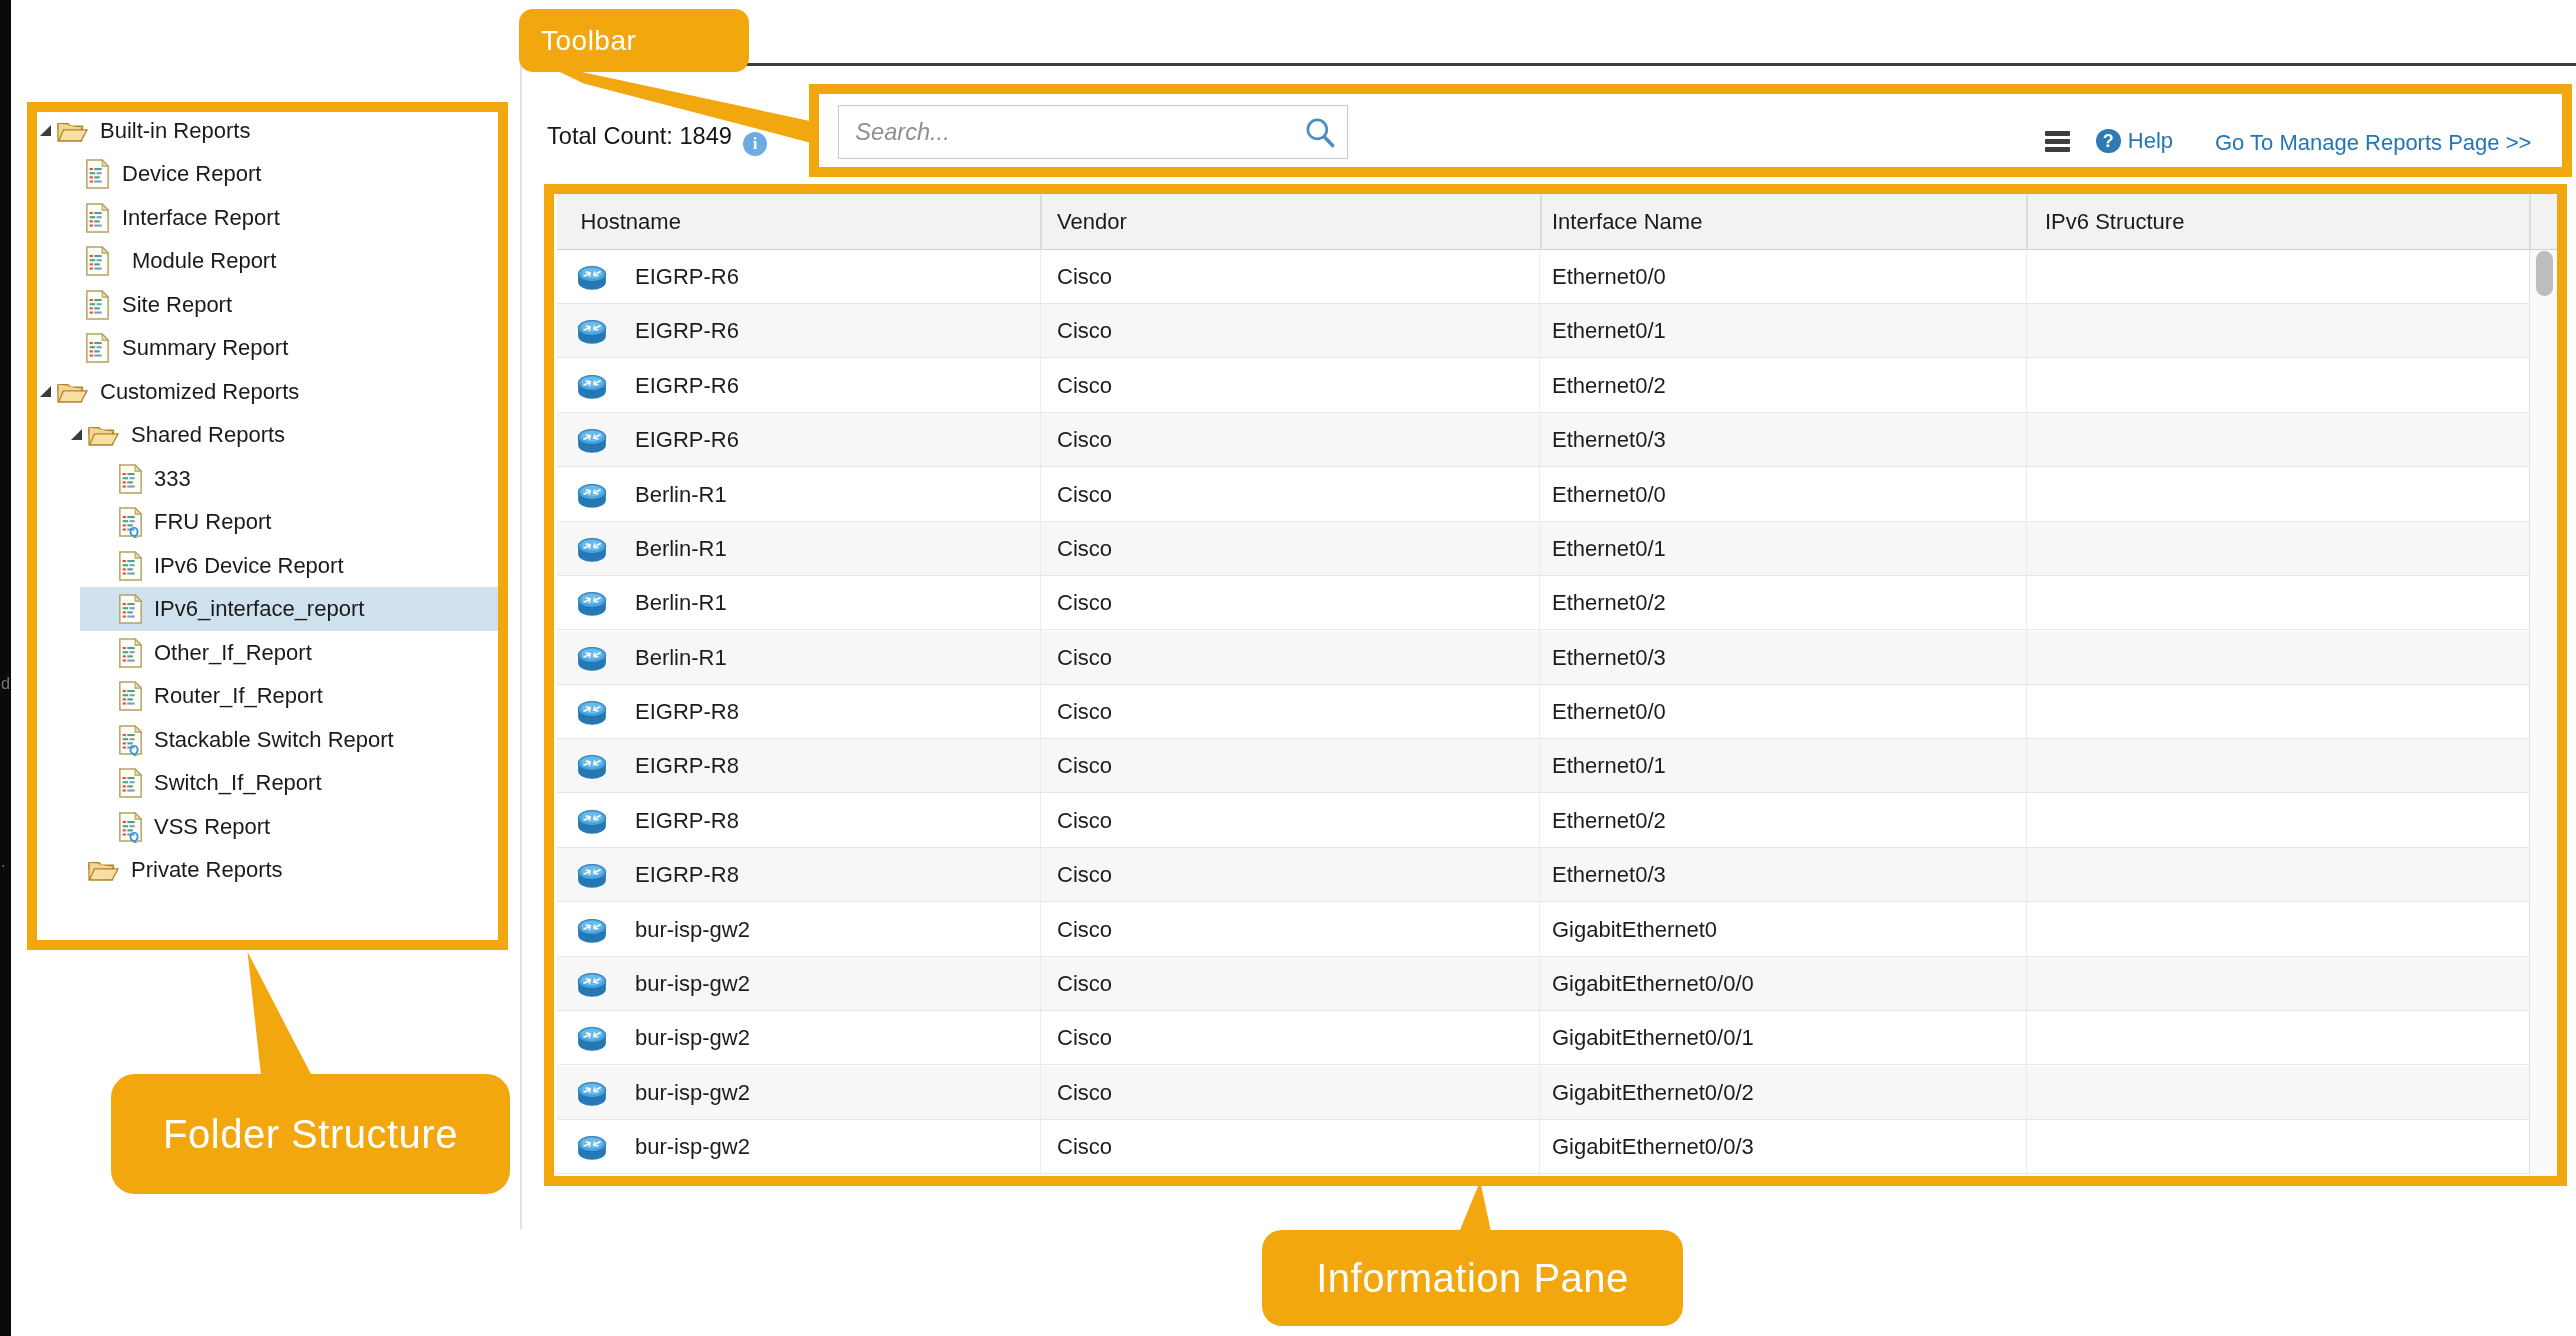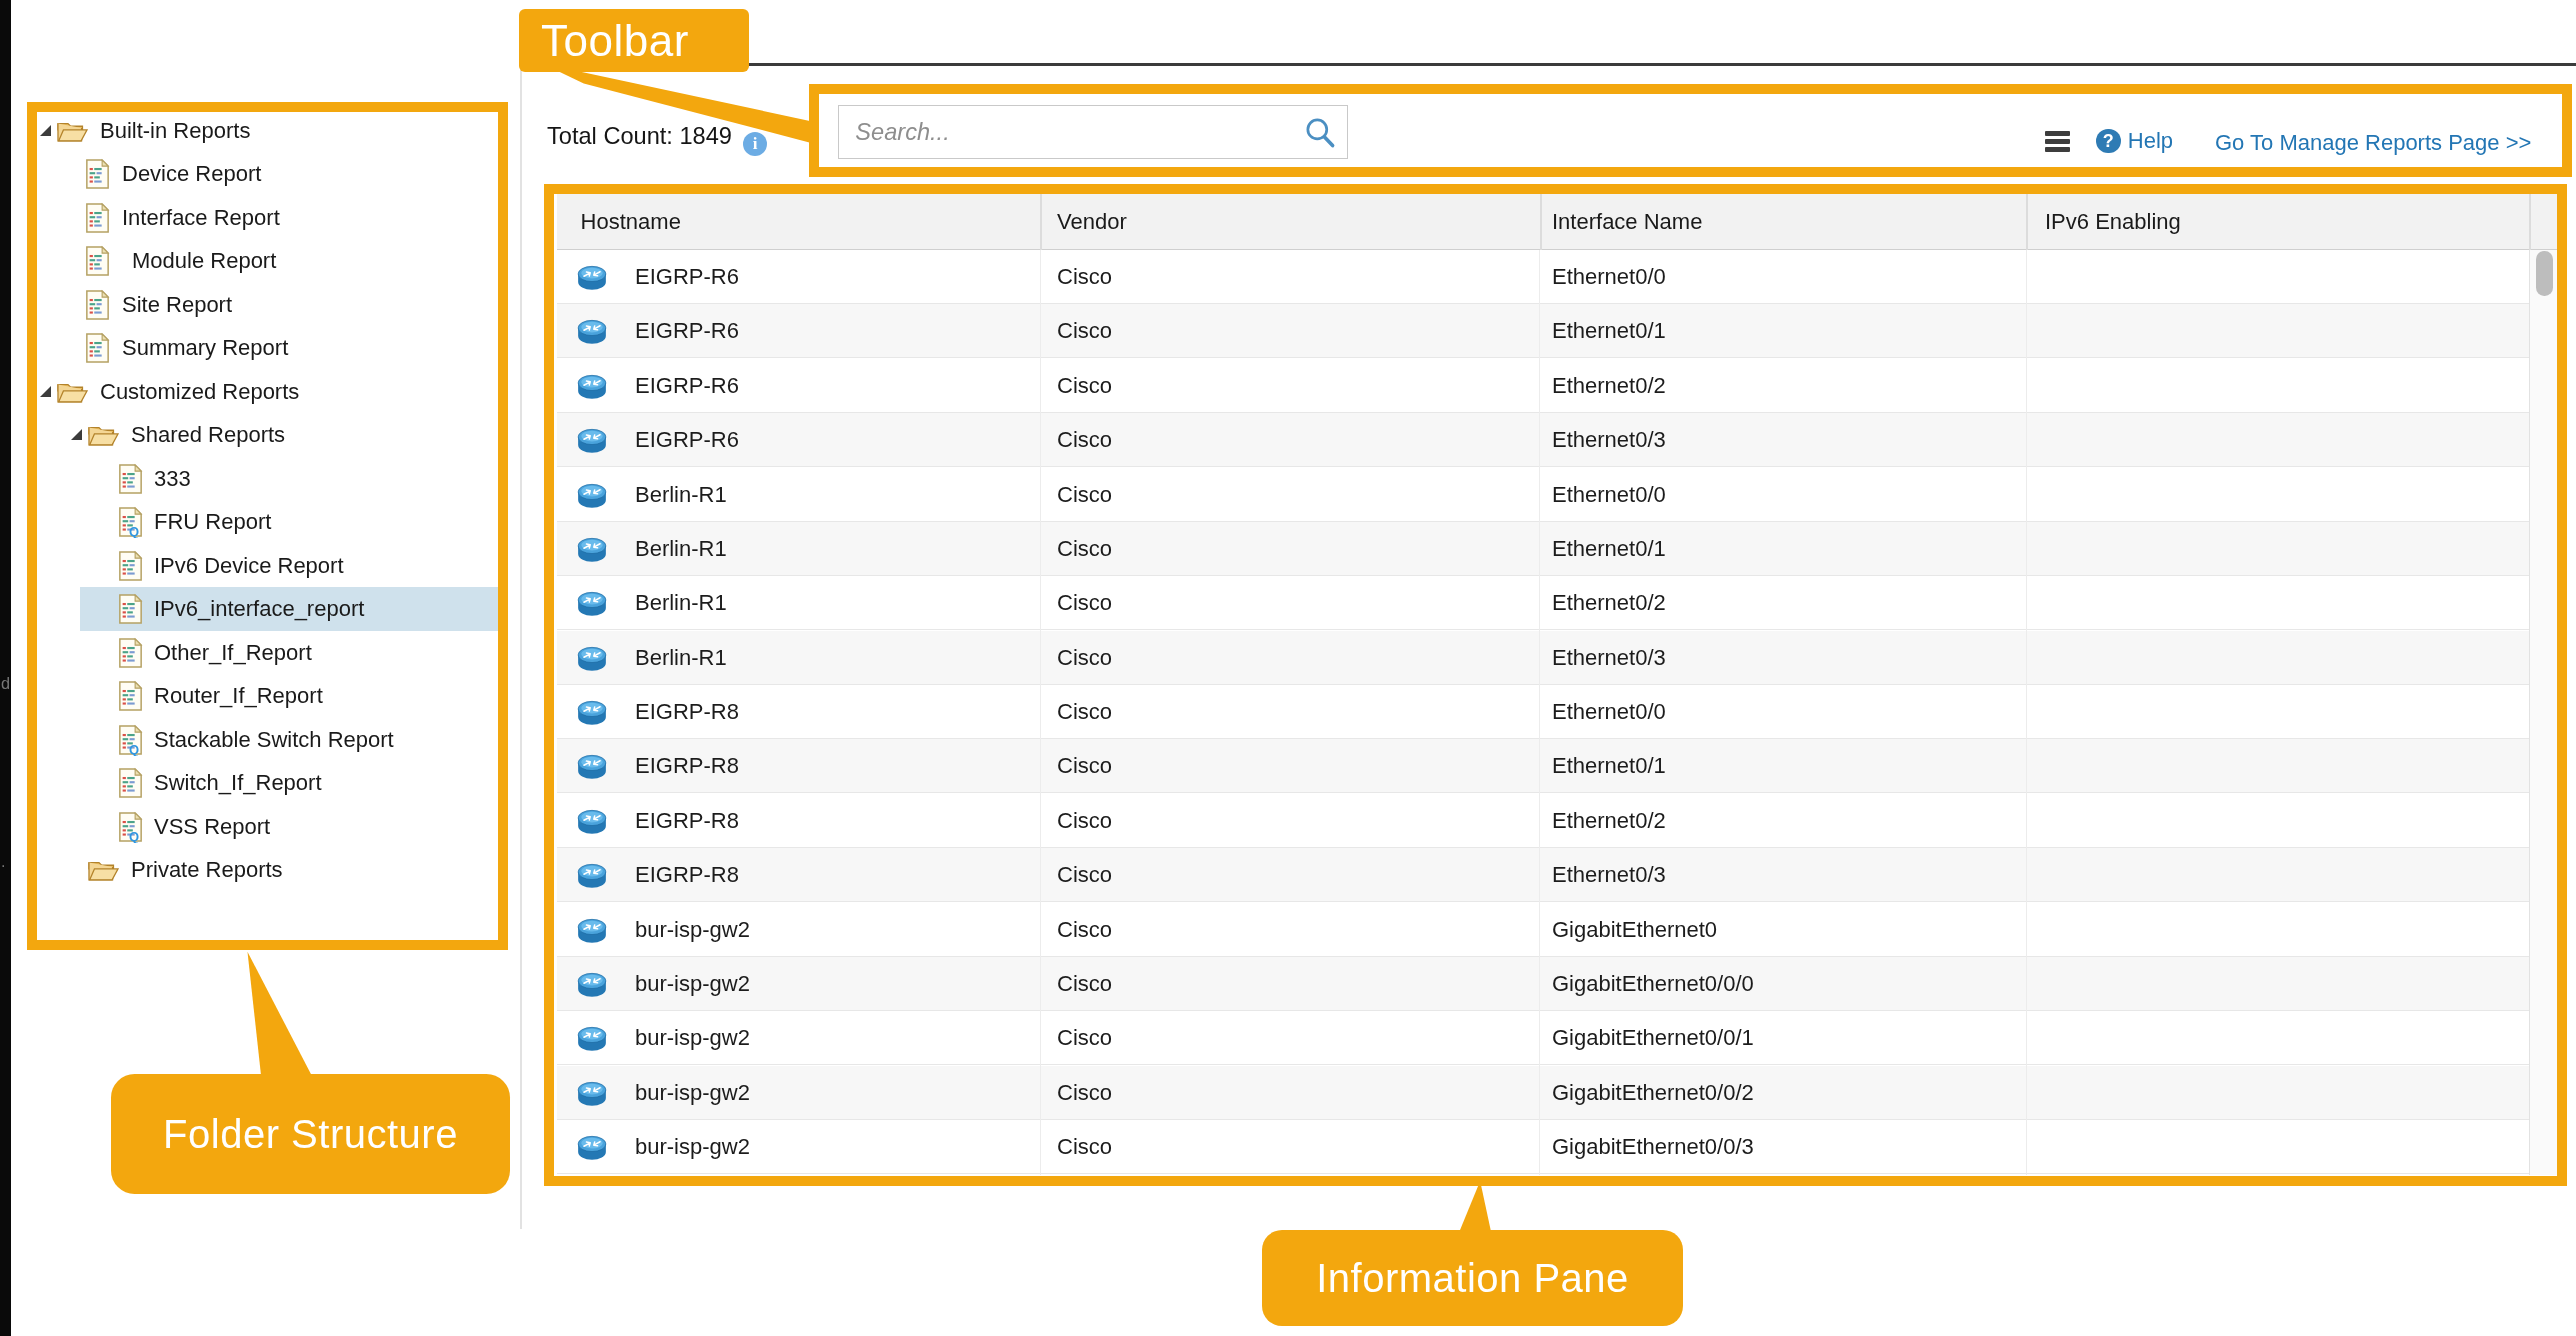--- a/index.html
+++ b/index.html
@@ -14,21 +14,21 @@
 
   
   .hl{position:absolute;border:10px solid var(--accent);box-sizing:border-box;pointer-events:none}
   .hl.folder{left:27px;top:102px;width:481px;height:848px}
   .hl.toolbar{left:809px;top:84px;width:1763px;height:93px}
   .hl.info{left:544px;top:184px;width:2023px;height:1002px}
 
   
   .co{position:absolute;background:var(--accent);color:#fff;z-index:9;
       display:flex;align-items:center;font-size:40px;letter-spacing:0.5px}
-  .co.toolbar{left:519px;top:9px;width:208px;height:63px;border-radius:6px;font-size:44px;padding-left:22px}
+  .co.toolbar{left:519px;top:9px;width:208px;height:63px;border-radius:14px;font-size:28px;padding-left:22px}
   .co.folder{left:111px;top:1074px;width:399px;height:120px;border-radius:23.6px;justify-content:center}
   .co.infopane{left:1262px;top:1230px;width:421px;height:96px;border-radius:20px;justify-content:center}
   .tails{position:absolute;left:0;top:0;z-index:8;pointer-events:none}
   .tail{fill:var(--accent)}
 
   
   #tree{position:absolute;left:11px;top:0;width:531px;height:1336px}
   .tree-item{position:absolute;left:0;width:531px;height:44px;line-height:44px;cursor:default}
   .tree-item .selbg{position:absolute;left:69px;top:0;width:421px;height:44px;background:var(--selection)}
   .tri{position:absolute;top:16.3px;width:0;height:0;
@@ -472,21 +472,21 @@
   <span class="help-q">?</span>
   <span class="lbl">Help</span>
 </div>
 
 <a class="manage">Go To Manage Reports Page &gt;&gt;</a>
 
 <div class="thead" id="thead">
     <span class="hcell" style="left:23.6px">Hostname</span>
     <span class="hcell" style="left:500px">Vendor</span>
     <span class="hcell" style="left:995px">Interface Name</span>
-    <span class="hcell" style="left:1488px">IPv6 Enabling</span>
+    <span class="hcell" style="left:1488px">IPv6 Structure</span>
     <span class="vline" style="left:483px"></span>
     <span class="vline" style="left:983px"></span>
     <span class="vline" style="left:1469px"></span>
     <span class="vline" style="left:1972px"></span>
   </div>
 <div id="tbody">
     <div class="trow" style="top: 0px;">
       <span class="ricon"><svg width="34" height="28" viewBox="0 0 38 31">
   <path d="M3.5 11 v9 a15.5 8.5 0 0 0 31 0 v-9" fill="#2478b4"></path>
   <ellipse cx="19" cy="11" rx="15.5" ry="8.5" fill="#4aa3dc" stroke="#1e6ba3" stroke-width="0.8"></ellipse>

